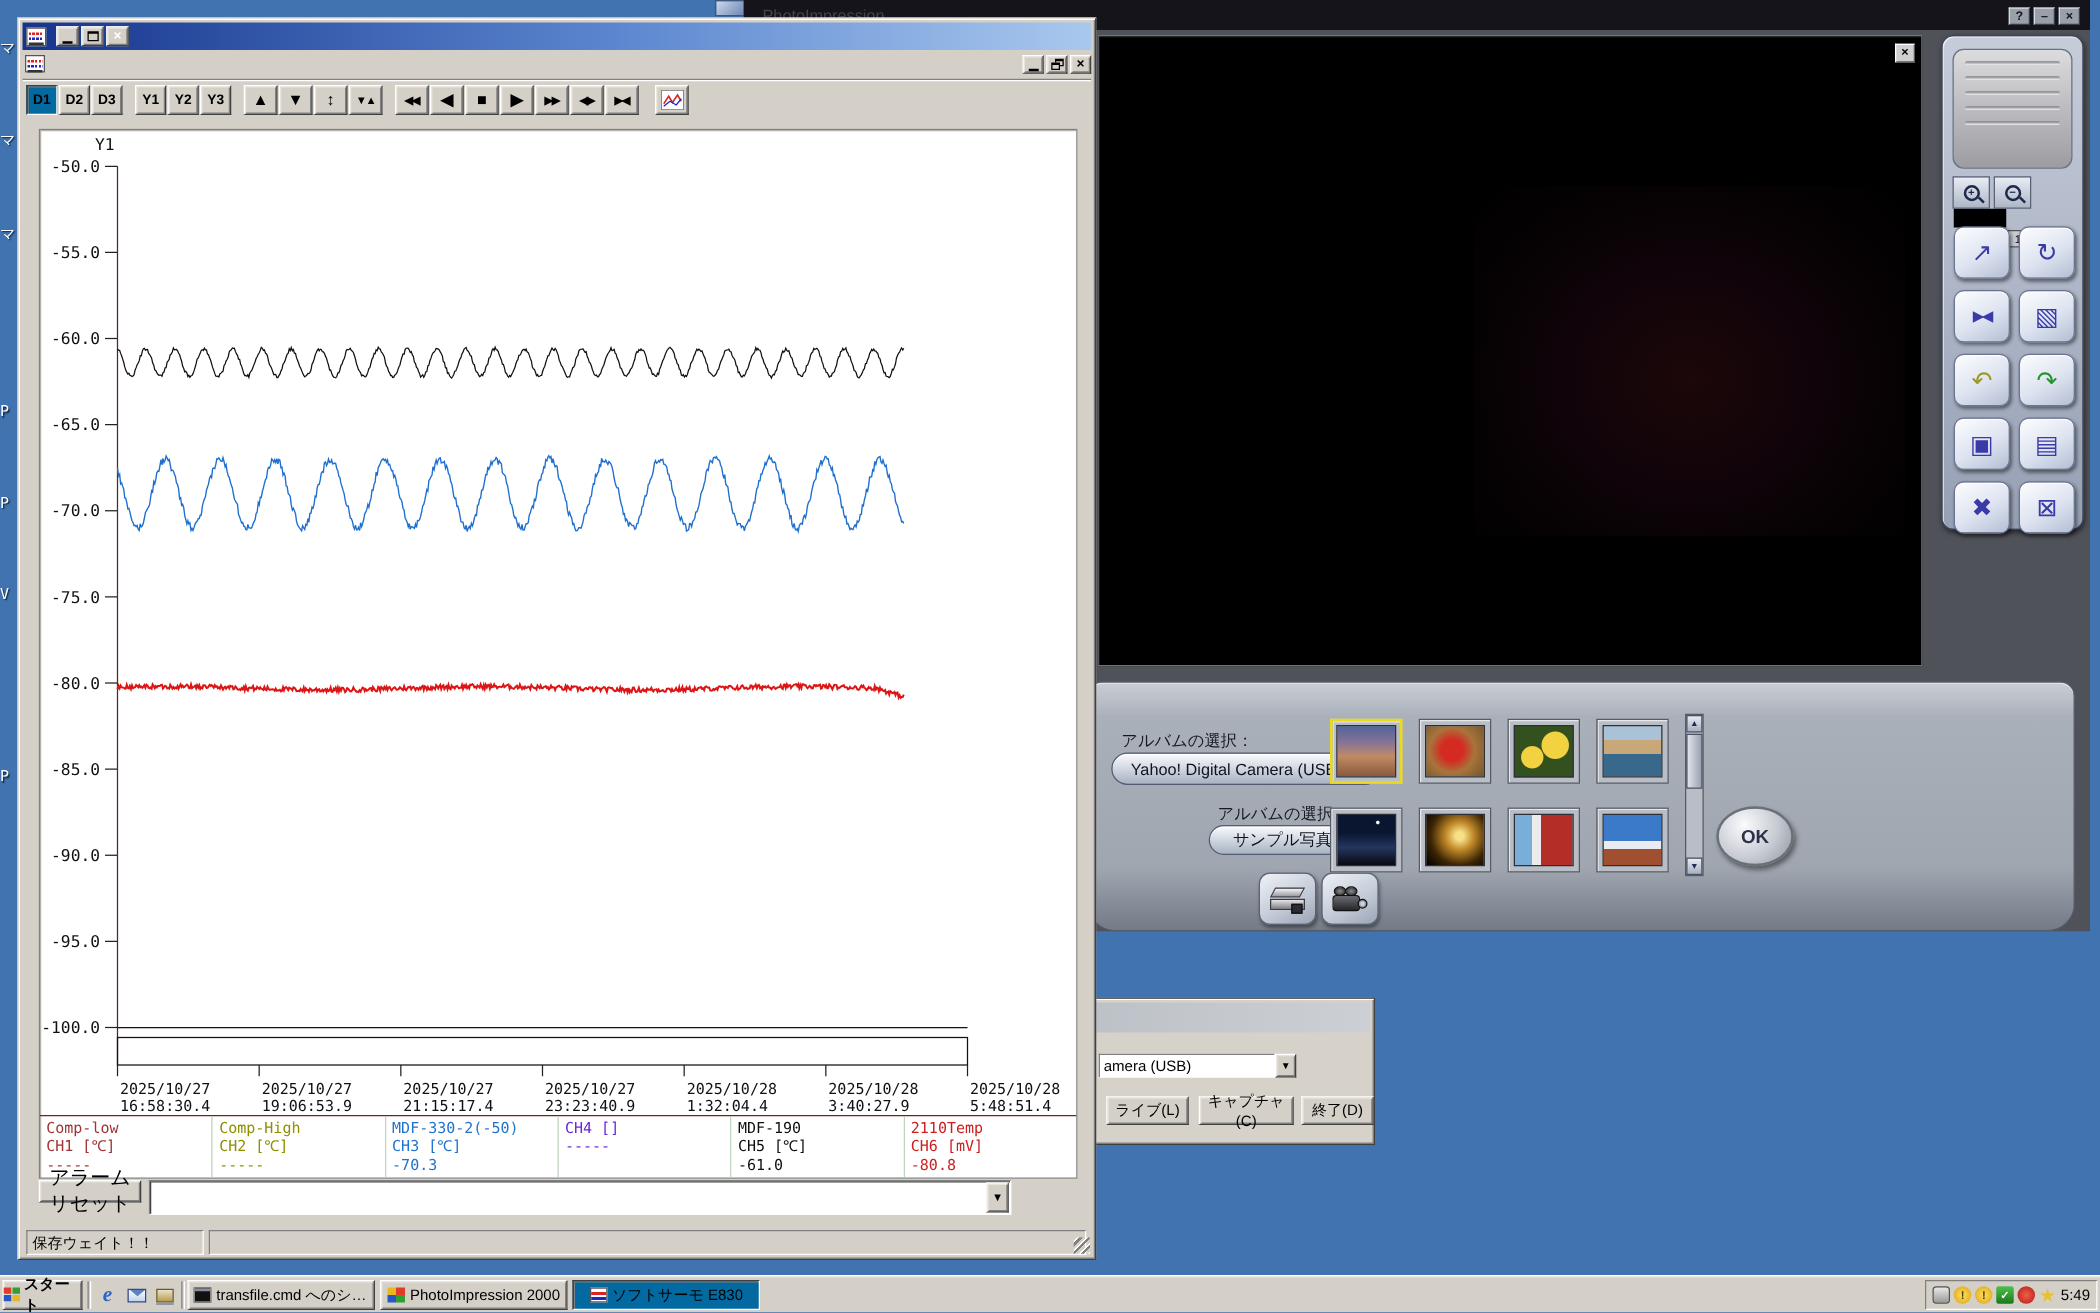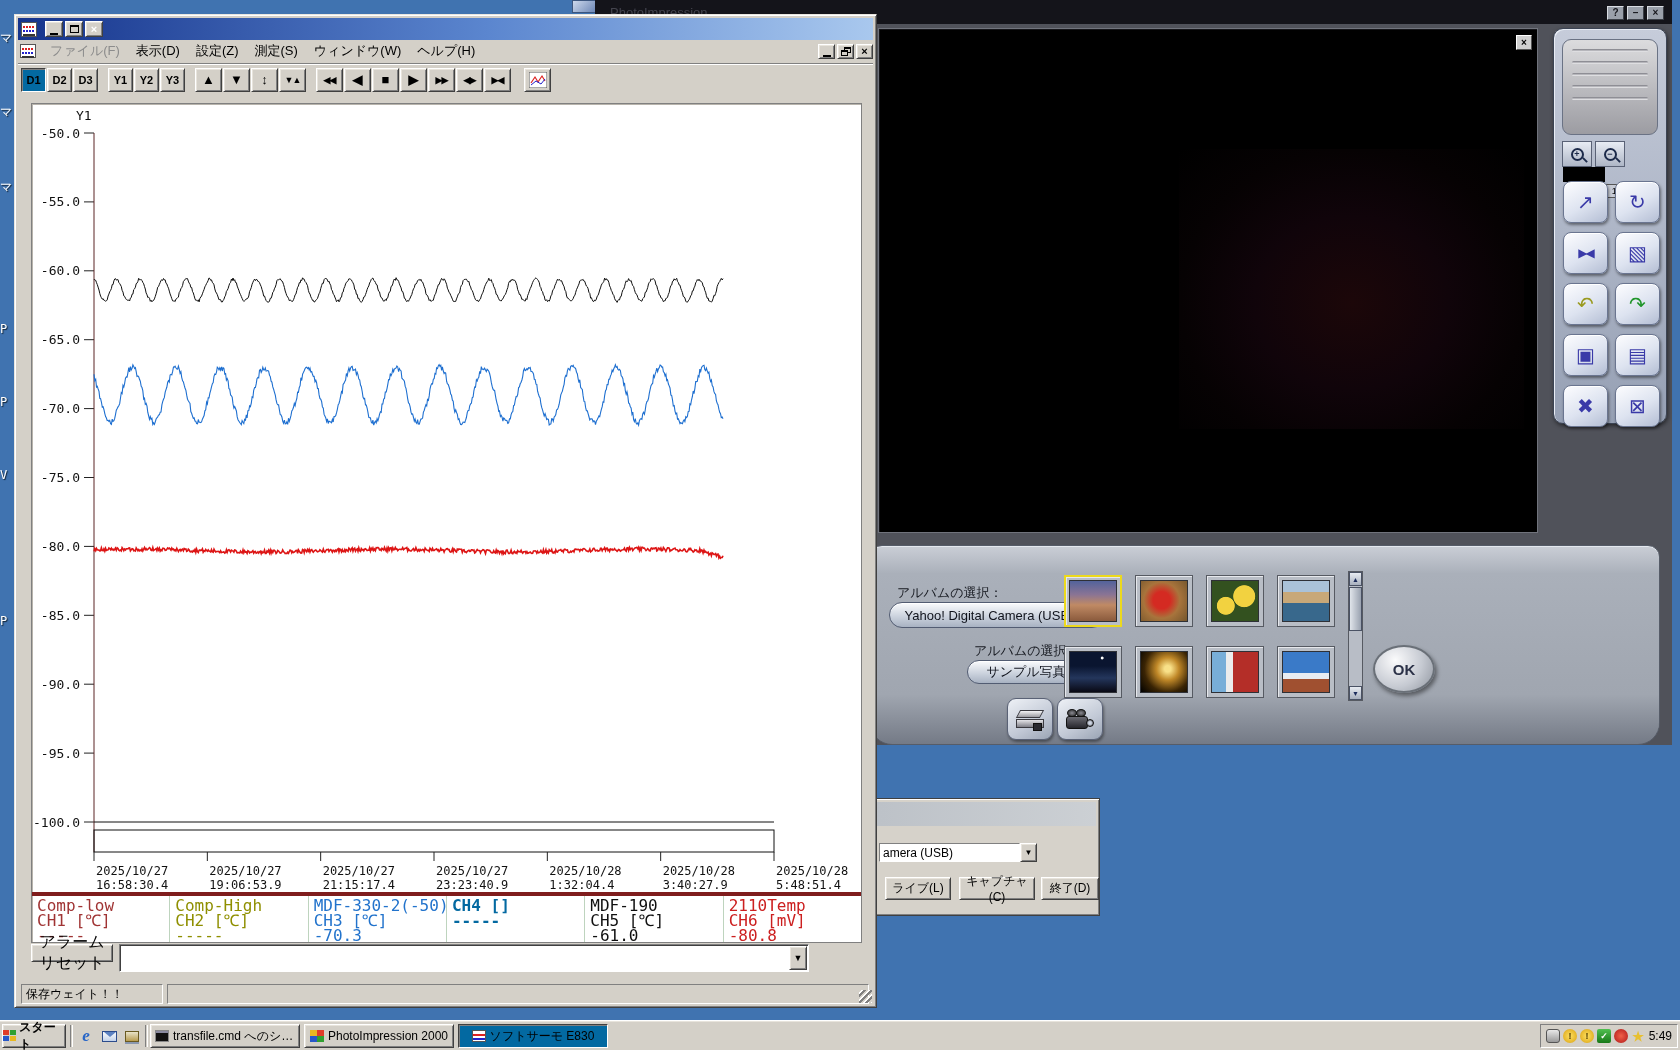--- a/index.html
+++ b/index.html
@@ -39,21 +39,21 @@
 .mdi-btn{width:17px;height:15px}
 #thermo-toolbar{position:absolute;left:3px;top:48px;right:3px;height:32px;border-top:1px solid #808080;box-shadow:0 1px 0 #fff inset;display:flex;align-items:center;padding-left:3px}
 .tb-btn{width:25px;height:24px;font-size:11px;font-weight:bold;margin-right:1px}
 .tb-btn.arrow{width:27px;font-size:13px}
 .tb-btn .narrow{font-size:9px;letter-spacing:-1px}
 .tb-gap{width:9px}
 #graph-btn{width:27px;height:24px;margin-left:12px}
 
 #chart-canvas{position:absolute;left:16px;top:88px;width:831px;height:840px;background:#fff;border:1px solid #808080;box-shadow:inset 1px 1px 0 #b8b4ac}
 #plot{display:block}
-#legend{display:flex;height:50px;border-top:4px solid #7f1d1d;font-family:"DejaVu Sans Mono",monospace;font-size:16px;line-height:15px}
+#legend{display:flex;height:50px;border-top:1px solid #7f1d1d;font-family:"DejaVu Sans Mono",monospace;font-size:12px;line-height:15px}
 .leg-col{flex:1;border-right:1px solid #bed4be;padding:2px 0 0 5px;overflow:hidden;white-space:nowrap}
 .leg-col:last-child{border-right:none}
 #alarm-btn{position:absolute;left:16px;top:929px;width:82px;height:18px;font-size:16px}
 #alarm-combo{position:absolute;left:104px;top:929px;width:690px;height:28px}
 #alarm-combo .field{position:absolute;inset:0;background:#fff;border:1px solid;border-color:#808080 #fff #fff #808080;box-shadow:inset 1px 1px 0 #404040}
 #alarm-combo .dd{position:absolute;right:2px;top:2px;bottom:2px;width:18px;font-size:9px}
 #thermo-status-l{position:absolute;left:6px;top:969px;width:142px;height:20px;border:1px solid;border-color:#808080 #fff #fff #808080;display:flex;align-items:center;padding:0 4px;font-size:12px}
 #thermo-status-r{position:absolute;left:152px;top:969px;width:702px;height:20px;border:1px solid;border-color:#808080 #fff #fff #808080}
 #grip{position:absolute;right:4px;bottom:4px;width:13px;height:13px;background:repeating-linear-gradient(135deg,transparent 0 2px,#fff 2px 3px,#808080 3px 5px)}
 
@@ -314,21 +314,20 @@
         </span>
       <span class="wbtn btn raised">×</span>
     </span>
   </div>
   <div id="thermo-menubar">
     <span class="app-ico mdi-ico">
         <i class="r"></i>
         <i class="b"></i>
         <i class="k"></i>
       </span>
-    <span id="thermo-menubar-items"><span class="menu-item grayed">ファイル(F)</span><span class="menu-item">表示(D)</span><span class="menu-item">設定(Z)</span><span class="menu-item">測定(S)</span><span class="menu-item">ウィンドウ(W)</span><span class="menu-item">ヘルプ(H)</span></span>
     <span class="wbtns" style="margin-left:auto">
       <span class="wbtn mdi-btn btn raised">
           <span class="ic-min"></span>
         </span>
       <span class="wbtn mdi-btn btn raised">
           <span class="ic-restore">
             <b></b>
             <u></u>
           </span>
         </span>
@@ -448,21 +447,21 @@
         <div class="leg-col" style="color: rgb(143, 143, 0);">
           <div>Comp-High</div>
           <div>CH2 [℃]</div>
           <div>-----</div>
         </div>
         <div class="leg-col" style="color: rgb(34, 115, 204);">
           <div>MDF-330-2(-50)</div>
           <div>CH3 [℃]</div>
           <div>-70.3</div>
         </div>
-        <div class="leg-col" style="color: #0369a1; font-weight: bold;">
+        <div class="leg-col" style="color: #6d28d9;">
           <div></div>
           <div>CH4 []</div>
           <div>-----</div>
         </div>
         <div class="leg-col" style="color: rgb(16, 16, 16);">
           <div>MDF-190</div>
           <div>CH5 [℃]</div>
           <div>-61.0</div>
         </div>
         <div class="leg-col" style="color: rgb(204, 32, 32);">

